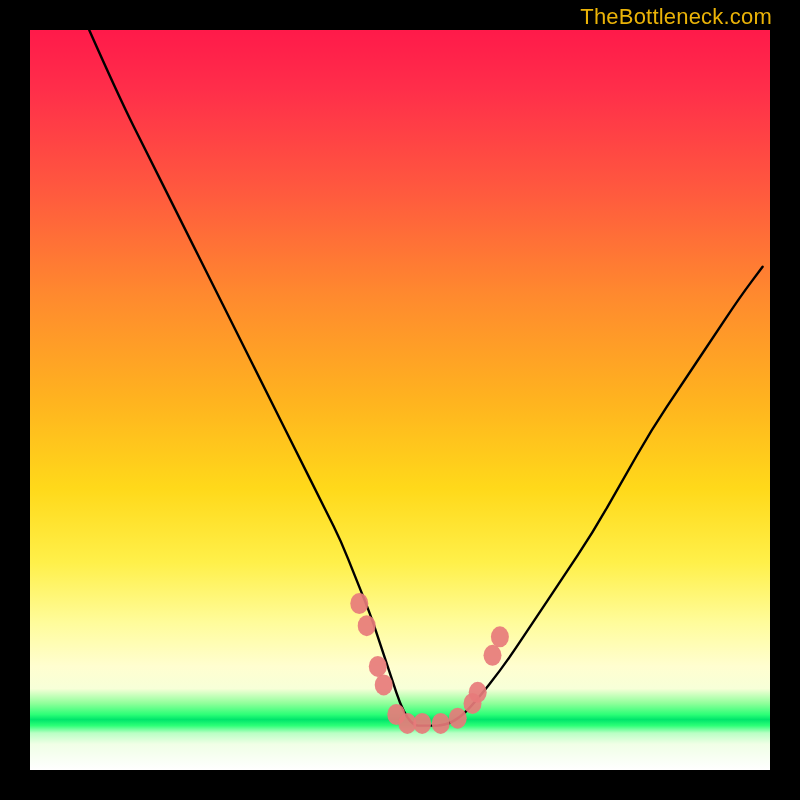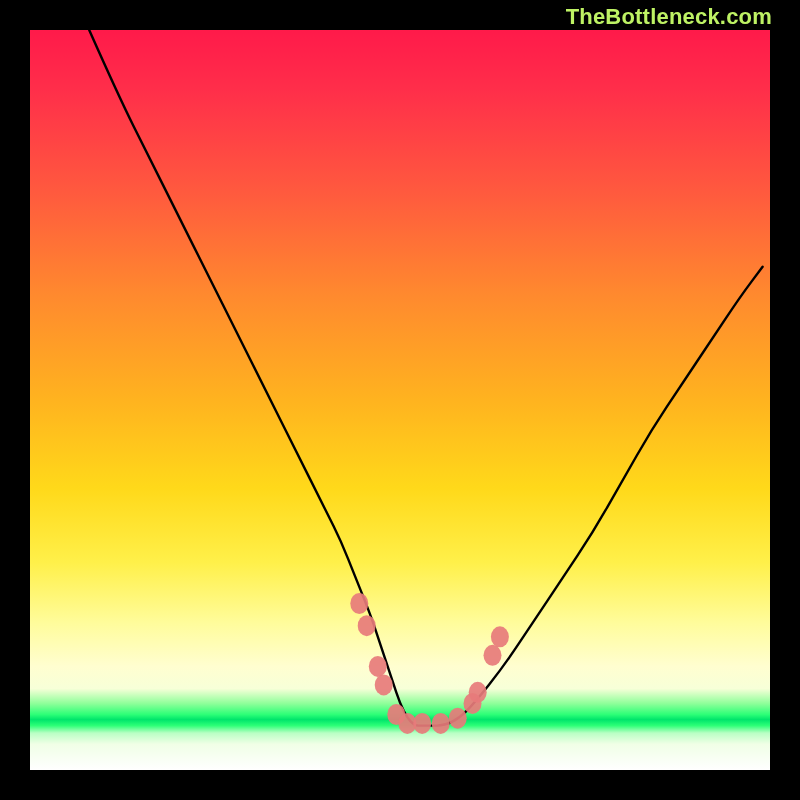--- a/index.html
+++ b/index.html
@@ -42,23 +42,23 @@
       #2dff77 94%,
       #b9ffc4 95%,
       #f0ffe6 96.5%,
       #ffffff 100%
     );
   }
   .watermark {
     position: absolute;
     top: 4px;
     right: 28px;
-    color: #bef264;
+    color: #eab308;
     font-size: 22px;
-    font-weight: 700;
+    font-weight: 400;
     letter-spacing: 0.2px;
     user-select: none;
     margin-left: 10px;
   }
   svg.curve-layer {
     position: absolute;
     left: 0;
     top: 0;
     width: 740px;
     height: 740px;

